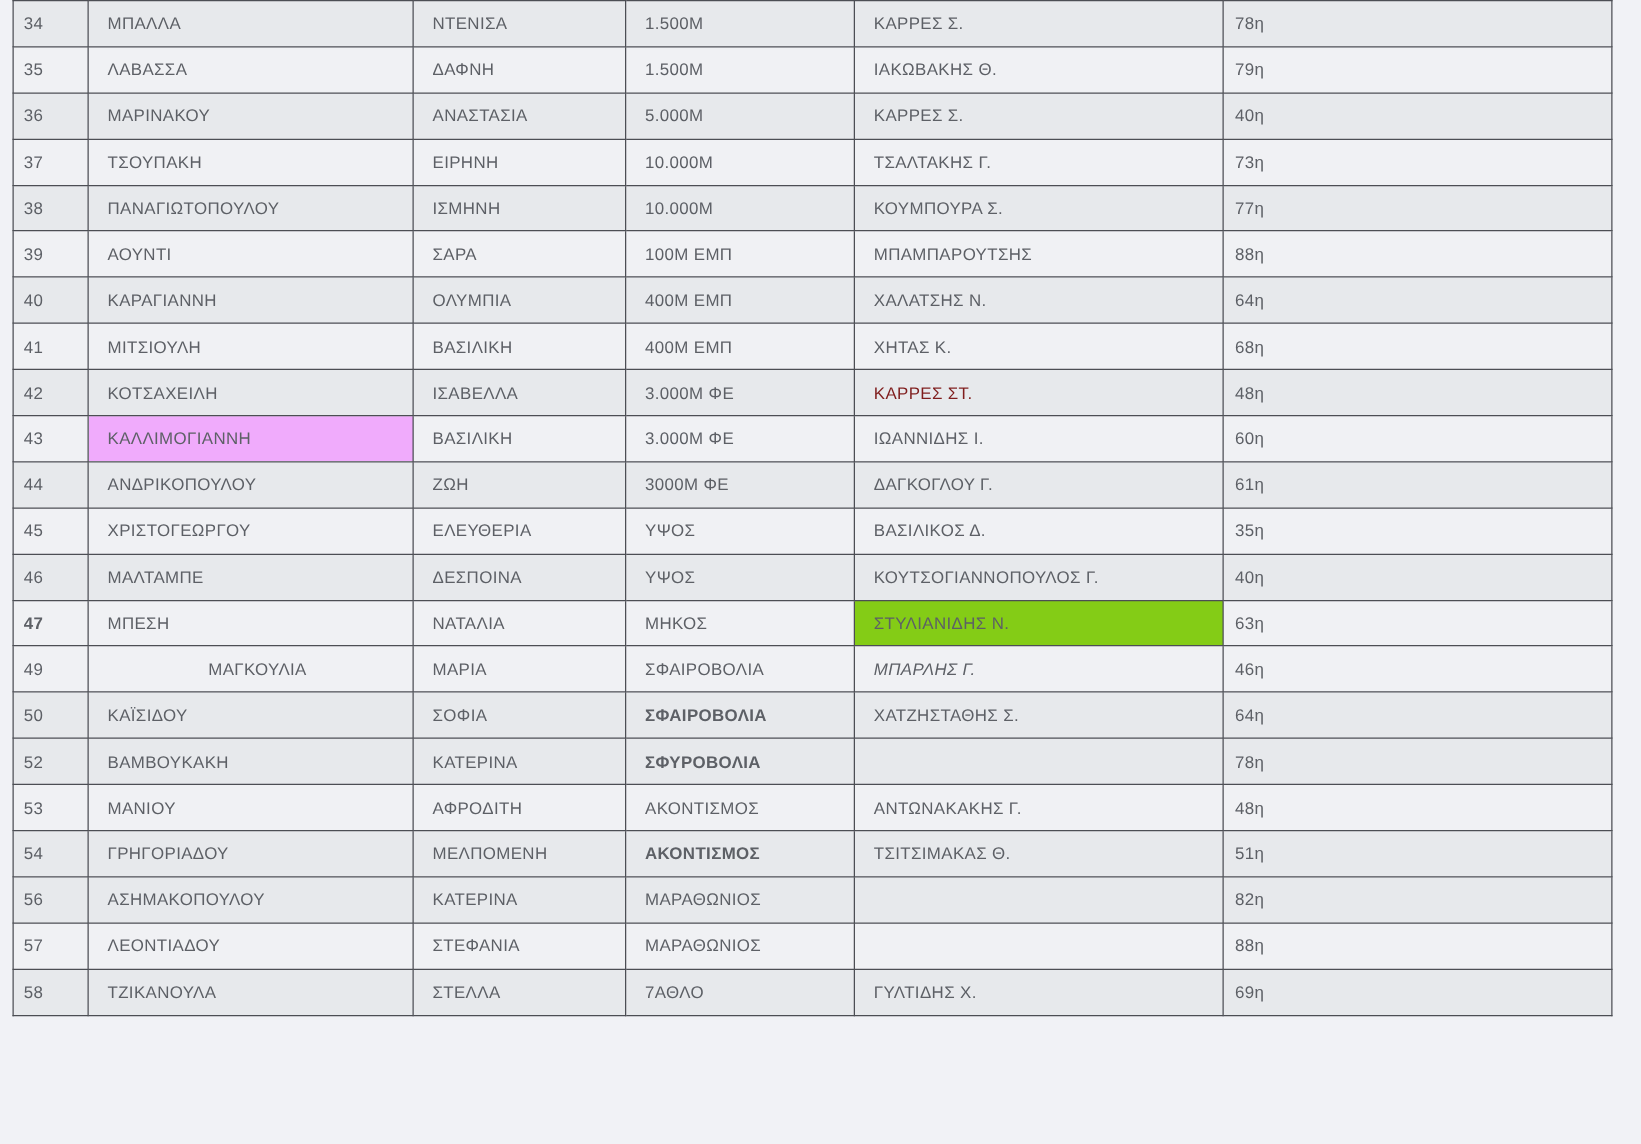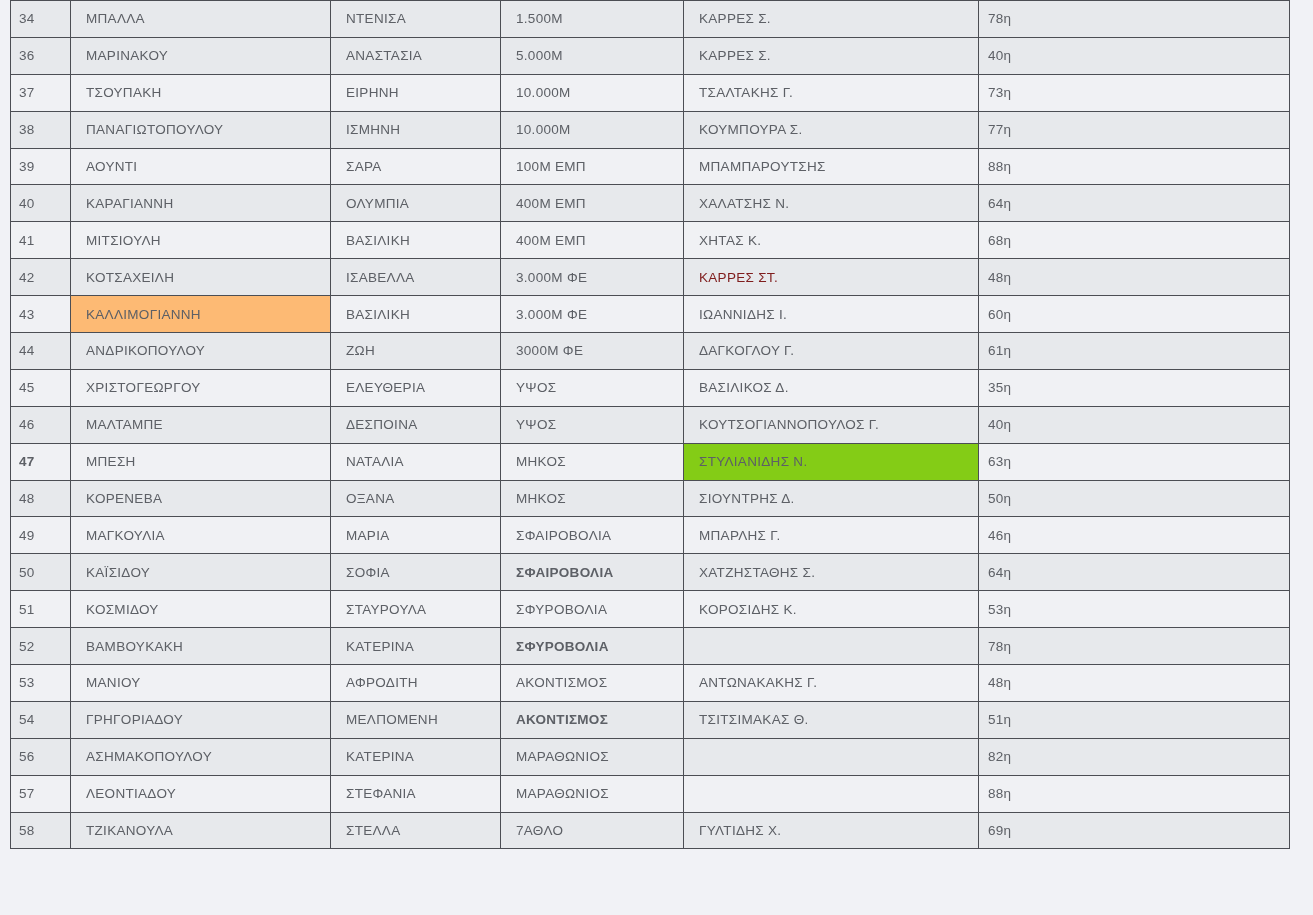--- a/index.html
+++ b/index.html
@@ -62,20 +62,28 @@
     </colgroup>
     <tbody>
         <tr class="row-dark">
           <td class="col-number" style="background: rgb(231, 233, 236); border-color: rgb(76, 78, 84); color: rgb(93, 96, 102);">34</td>
           <td class="col-last-name" style="background: rgb(231, 233, 236); border-color: rgb(76, 78, 84); color: rgb(93, 96, 102);">ΜΠΑΛΛΑ</td>
           <td class="col-first-name" style="background: rgb(231, 233, 236); border-color: rgb(76, 78, 84); color: rgb(93, 96, 102);">ΝΤΕΝΙΣΑ</td>
           <td class="col-event" style="background: rgb(231, 233, 236); border-color: rgb(76, 78, 84); color: rgb(93, 96, 102);">1.500Μ</td>
           <td class="col-coach" style="background: rgb(231, 233, 236); border-color: rgb(76, 78, 84); color: rgb(93, 96, 102);">ΚΑΡΡΕΣ Σ.</td>
           <td class="col-position" style="background: rgb(231, 233, 236); border-color: rgb(76, 78, 84); color: rgb(93, 96, 102);">78η</td>
         </tr>
+        <tr class="row-light">
+          <td class="col-number" style="background: rgb(240, 241, 244); border-color: rgb(76, 78, 84); color: rgb(93, 96, 102);">35</td>
+          <td class="col-last-name" style="background: rgb(240, 241, 244); border-color: rgb(76, 78, 84); color: rgb(93, 96, 102);">ΛΑΒΑΣΣΑ</td>
+          <td class="col-first-name" style="background: rgb(240, 241, 244); border-color: rgb(76, 78, 84); color: rgb(93, 96, 102);">ΔΑΦΝΗ</td>
+          <td class="col-event" style="background: rgb(240, 241, 244); border-color: rgb(76, 78, 84); color: rgb(93, 96, 102);">1.500Μ</td>
+          <td class="col-coach" style="background: rgb(240, 241, 244); border-color: rgb(76, 78, 84); color: rgb(93, 96, 102);">ΙΑΚΩΒΑΚΗΣ Θ.</td>
+          <td class="col-position" style="background: rgb(240, 241, 244); border-color: rgb(76, 78, 84); color: rgb(93, 96, 102);">79η</td>
+        </tr>
         <tr class="row-dark">
           <td class="col-number" style="background: rgb(231, 233, 236); border-color: rgb(76, 78, 84); color: rgb(93, 96, 102);">36</td>
           <td class="col-last-name" style="background: rgb(231, 233, 236); border-color: rgb(76, 78, 84); color: rgb(93, 96, 102);">ΜΑΡΙΝΑΚΟΥ</td>
           <td class="col-first-name" style="background: rgb(231, 233, 236); border-color: rgb(76, 78, 84); color: rgb(93, 96, 102);">ΑΝΑΣΤΑΣΙΑ</td>
           <td class="col-event" style="background: rgb(231, 233, 236); border-color: rgb(76, 78, 84); color: rgb(93, 96, 102);">5.000Μ</td>
           <td class="col-coach" style="background: rgb(231, 233, 236); border-color: rgb(76, 78, 84); color: rgb(93, 96, 102);">ΚΑΡΡΕΣ Σ.</td>
           <td class="col-position" style="background: rgb(231, 233, 236); border-color: rgb(76, 78, 84); color: rgb(93, 96, 102);">40η</td>
         </tr>
         <tr class="row-light">
           <td class="col-number" style="background: rgb(240, 241, 244); border-color: rgb(76, 78, 84); color: rgb(93, 96, 102);">37</td>
@@ -120,21 +128,21 @@
         <tr class="row-dark">
           <td class="col-number" style="background: rgb(231, 233, 236); border-color: rgb(76, 78, 84); color: rgb(93, 96, 102);">42</td>
           <td class="col-last-name" style="background: rgb(231, 233, 236); border-color: rgb(76, 78, 84); color: rgb(93, 96, 102);">ΚΟΤΣΑΧΕΙΛΗ</td>
           <td class="col-first-name" style="background: rgb(231, 233, 236); border-color: rgb(76, 78, 84); color: rgb(93, 96, 102);">ΙΣΑΒΕΛΛΑ</td>
           <td class="col-event" style="background: rgb(231, 233, 236); border-color: rgb(76, 78, 84); color: rgb(93, 96, 102);">3.000Μ ΦΕ</td>
           <td class="col-coach" style="background: rgb(231, 233, 236); border-color: rgb(76, 78, 84); color: #7f1d1d;">ΚΑΡΡΕΣ ΣΤ.</td>
           <td class="col-position" style="background: rgb(231, 233, 236); border-color: rgb(76, 78, 84); color: rgb(93, 96, 102);">48η</td>
         </tr>
         <tr class="row-light">
           <td class="col-number" style="background: rgb(240, 241, 244); border-color: rgb(76, 78, 84); color: rgb(93, 96, 102);">43</td>
-          <td class="col-last-name" style="background: #fdba74; border-color: rgb(76, 78, 84); color: rgb(93, 96, 102);">ΚΑΛΛΙΜΟΓΙΑΝΝΗ</td>
+          <td class="col-last-name" style="background: #f0abfc; border-color: rgb(76, 78, 84); color: rgb(93, 96, 102);">ΚΑΛΛΙΜΟΓΙΑΝΝΗ</td>
           <td class="col-first-name" style="background: rgb(240, 241, 244); border-color: rgb(76, 78, 84); color: rgb(93, 96, 102);">ΒΑΣΙΛΙΚΗ</td>
           <td class="col-event" style="background: rgb(240, 241, 244); border-color: rgb(76, 78, 84); color: rgb(93, 96, 102);">3.000Μ ΦΕ</td>
           <td class="col-coach" style="background: rgb(240, 241, 244); border-color: rgb(76, 78, 84); color: rgb(93, 96, 102);">ΙΩΑΝΝΙΔΗΣ Ι.</td>
           <td class="col-position" style="background: rgb(240, 241, 244); border-color: rgb(76, 78, 84); color: rgb(93, 96, 102);">60η</td>
         </tr>
         <tr class="row-dark">
           <td class="col-number" style="background: rgb(231, 233, 236); border-color: rgb(76, 78, 84); color: rgb(93, 96, 102);">44</td>
           <td class="col-last-name" style="background: rgb(231, 233, 236); border-color: rgb(76, 78, 84); color: rgb(93, 96, 102);">ΑΝΔΡΙΚΟΠΟΥΛΟΥ</td>
           <td class="col-first-name" style="background: rgb(231, 233, 236); border-color: rgb(76, 78, 84); color: rgb(93, 96, 102);">ΖΩΗ</td>
           <td class="col-event" style="background: rgb(231, 233, 236); border-color: rgb(76, 78, 84); color: rgb(93, 96, 102);">3000Μ ΦΕ</td>
@@ -158,52 +166,36 @@
           <td class="col-position" style="background: rgb(231, 233, 236); border-color: rgb(76, 78, 84); color: rgb(93, 96, 102);">40η</td>
         </tr>
         <tr class="row-light">
           <td class="col-number" style="background: rgb(240, 241, 244); border-color: rgb(76, 78, 84); color: rgb(93, 96, 102); font-weight: bold;">47</td>
           <td class="col-last-name" style="background: rgb(240, 241, 244); border-color: rgb(76, 78, 84); color: rgb(93, 96, 102);">ΜΠΕΣΗ</td>
           <td class="col-first-name" style="background: rgb(240, 241, 244); border-color: rgb(76, 78, 84); color: rgb(93, 96, 102);">ΝΑΤΑΛΙΑ</td>
           <td class="col-event" style="background: rgb(240, 241, 244); border-color: rgb(76, 78, 84); color: rgb(93, 96, 102);">ΜΗΚΟΣ</td>
           <td class="col-coach" style="background: #84cc16; border-color: rgb(76, 78, 84); color: rgb(93, 96, 102);">ΣΤΥΛΙΑΝΙΔΗΣ Ν.</td>
           <td class="col-position" style="background: rgb(240, 241, 244); border-color: rgb(76, 78, 84); color: rgb(93, 96, 102);">63η</td>
         </tr>
-        <tr class="row-dark">
-          <td class="col-number" style="background: rgb(231, 233, 236); border-color: rgb(76, 78, 84); color: rgb(93, 96, 102);">48</td>
-          <td class="col-last-name" style="background: rgb(231, 233, 236); border-color: rgb(76, 78, 84); color: rgb(93, 96, 102);">ΚΟΡΕΝΕΒΑ</td>
-          <td class="col-first-name" style="background: rgb(231, 233, 236); border-color: rgb(76, 78, 84); color: rgb(93, 96, 102);">ΟΞΑΝΑ</td>
-          <td class="col-event" style="background: rgb(231, 233, 236); border-color: rgb(76, 78, 84); color: rgb(93, 96, 102);">ΜΗΚΟΣ</td>
-          <td class="col-coach" style="background: rgb(231, 233, 236); border-color: rgb(76, 78, 84); color: rgb(93, 96, 102);">ΣΙΟΥΝΤΡΗΣ Δ.</td>
-          <td class="col-position" style="background: rgb(231, 233, 236); border-color: rgb(76, 78, 84); color: rgb(93, 96, 102);">50η</td>
-        </tr>
         <tr class="row-light">
           <td class="col-number" style="background: rgb(240, 241, 244); border-color: rgb(76, 78, 84); color: rgb(93, 96, 102);">49</td>
-          <td class="col-last-name" style="background: rgb(240, 241, 244); border-color: rgb(76, 78, 84); color: rgb(93, 96, 102);">ΜΑΓΚΟΥΛΙΑ</td>
+          <td class="col-last-name" style="background: rgb(240, 241, 244); border-color: rgb(76, 78, 84); color: rgb(93, 96, 102); text-align: center;">ΜΑΓΚΟΥΛΙΑ</td>
           <td class="col-first-name" style="background: rgb(240, 241, 244); border-color: rgb(76, 78, 84); color: rgb(93, 96, 102);">ΜΑΡΙΑ</td>
           <td class="col-event" style="background: rgb(240, 241, 244); border-color: rgb(76, 78, 84); color: rgb(93, 96, 102);">ΣΦΑΙΡΟΒΟΛΙΑ</td>
-          <td class="col-coach" style="background: rgb(240, 241, 244); border-color: rgb(76, 78, 84); color: rgb(93, 96, 102);">ΜΠΑΡΛΗΣ Γ.</td>
+          <td class="col-coach" style="background: rgb(240, 241, 244); border-color: rgb(76, 78, 84); color: rgb(93, 96, 102); font-style: italic;">ΜΠΑΡΛΗΣ Γ.</td>
           <td class="col-position" style="background: rgb(240, 241, 244); border-color: rgb(76, 78, 84); color: rgb(93, 96, 102);">46η</td>
         </tr>
         <tr class="row-dark">
           <td class="col-number" style="background: rgb(231, 233, 236); border-color: rgb(76, 78, 84); color: rgb(93, 96, 102);">50</td>
           <td class="col-last-name" style="background: rgb(231, 233, 236); border-color: rgb(76, 78, 84); color: rgb(93, 96, 102);">ΚΑΪΣΙΔΟΥ</td>
           <td class="col-first-name" style="background: rgb(231, 233, 236); border-color: rgb(76, 78, 84); color: rgb(93, 96, 102);">ΣΟΦΙΑ</td>
           <td class="col-event cell-bold" style="background: rgb(231, 233, 236); border-color: rgb(76, 78, 84); color: rgb(93, 96, 102);">ΣΦΑΙΡΟΒΟΛΙΑ</td>
           <td class="col-coach" style="background: rgb(231, 233, 236); border-color: rgb(76, 78, 84); color: rgb(93, 96, 102);">ΧΑΤΖΗΣΤΑΘΗΣ Σ.</td>
           <td class="col-position" style="background: rgb(231, 233, 236); border-color: rgb(76, 78, 84); color: rgb(93, 96, 102);">64η</td>
         </tr>
-        <tr class="row-light">
-          <td class="col-number" style="background: rgb(240, 241, 244); border-color: rgb(76, 78, 84); color: rgb(93, 96, 102);">51</td>
-          <td class="col-last-name" style="background: rgb(240, 241, 244); border-color: rgb(76, 78, 84); color: rgb(93, 96, 102);">ΚΟΣΜΙΔΟΥ</td>
-          <td class="col-first-name" style="background: rgb(240, 241, 244); border-color: rgb(76, 78, 84); color: rgb(93, 96, 102);">ΣΤΑΥΡΟΥΛΑ</td>
-          <td class="col-event" style="background: rgb(240, 241, 244); border-color: rgb(76, 78, 84); color: rgb(93, 96, 102);">ΣΦΥΡΟΒΟΛΙΑ</td>
-          <td class="col-coach" style="background: rgb(240, 241, 244); border-color: rgb(76, 78, 84); color: rgb(93, 96, 102);">ΚΟΡΟΣΙΔΗΣ Κ.</td>
-          <td class="col-position" style="background: rgb(240, 241, 244); border-color: rgb(76, 78, 84); color: rgb(93, 96, 102);">53η</td>
-        </tr>
         <tr class="row-dark">
           <td class="col-number" style="background: rgb(231, 233, 236); border-color: rgb(76, 78, 84); color: rgb(93, 96, 102);">52</td>
           <td class="col-last-name" style="background: rgb(231, 233, 236); border-color: rgb(76, 78, 84); color: rgb(93, 96, 102);">ΒΑΜΒΟΥΚΑΚΗ</td>
           <td class="col-first-name" style="background: rgb(231, 233, 236); border-color: rgb(76, 78, 84); color: rgb(93, 96, 102);">ΚΑΤΕΡΙΝΑ</td>
           <td class="col-event cell-bold" style="background: rgb(231, 233, 236); border-color: rgb(76, 78, 84); color: rgb(93, 96, 102);">ΣΦΥΡΟΒΟΛΙΑ</td>
           <td class="col-coach" style="background: rgb(231, 233, 236); border-color: rgb(76, 78, 84); color: rgb(93, 96, 102);"></td>
           <td class="col-position" style="background: rgb(231, 233, 236); border-color: rgb(76, 78, 84); color: rgb(93, 96, 102);">78η</td>
         </tr>
         <tr class="row-light">
           <td class="col-number" style="background: rgb(240, 241, 244); border-color: rgb(76, 78, 84); color: rgb(93, 96, 102);">53</td>

